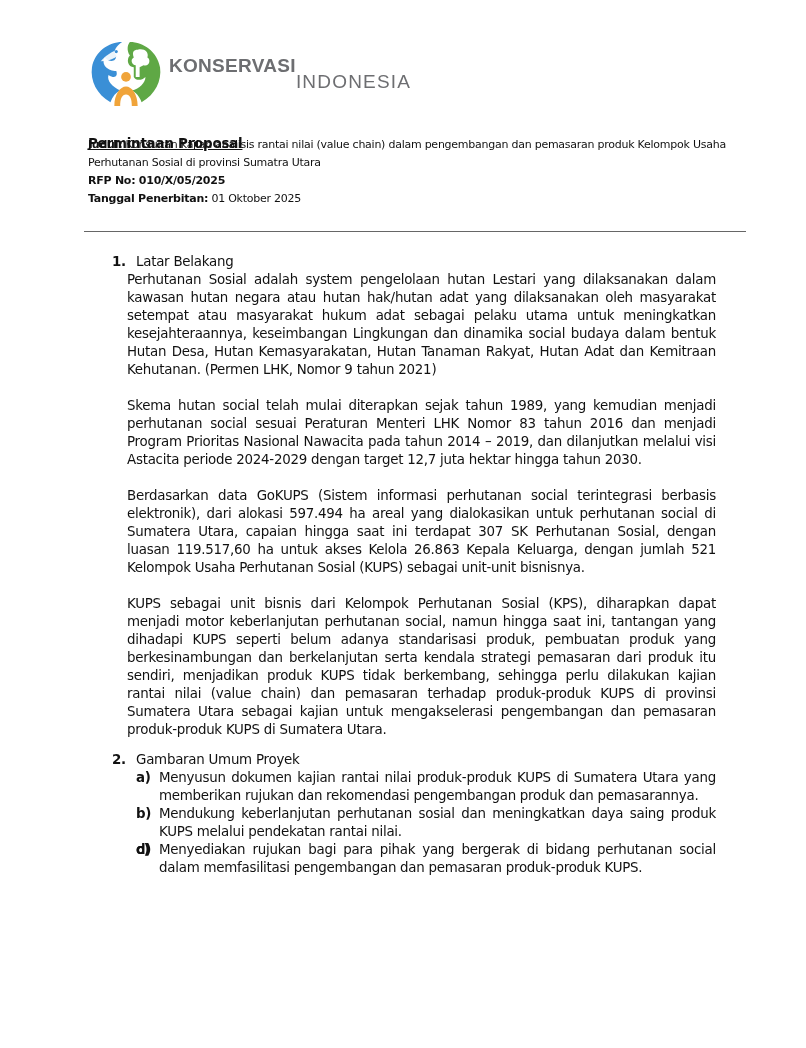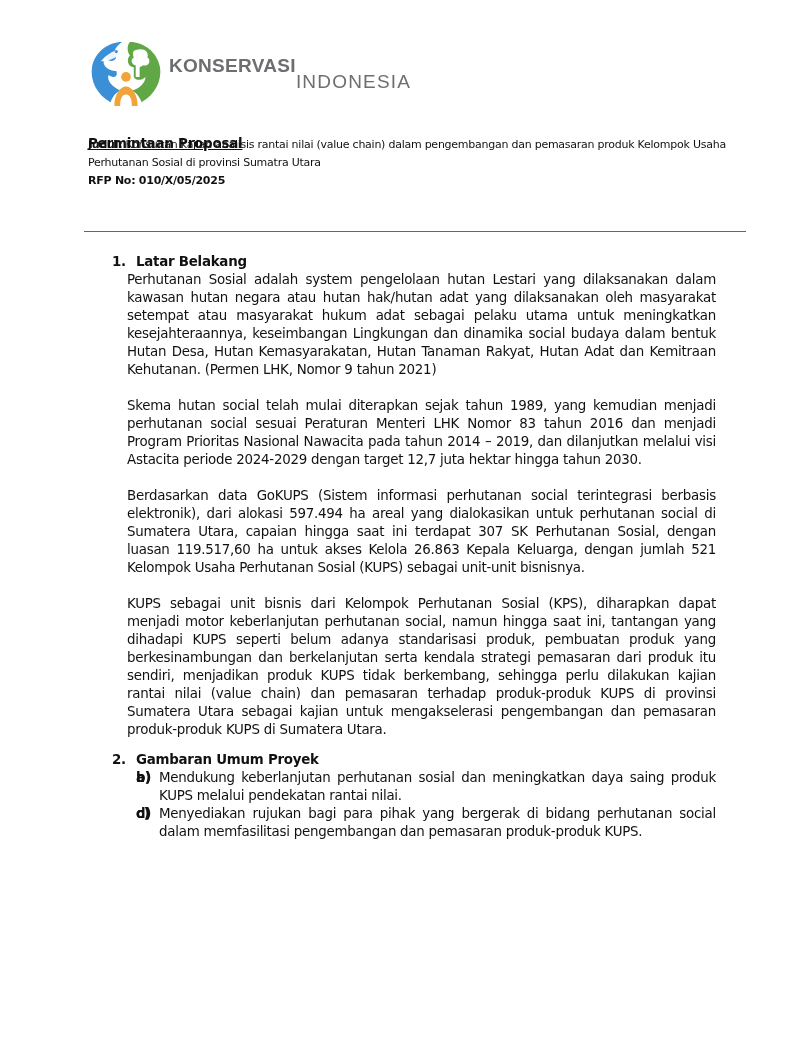--- a/index.html
+++ b/index.html
@@ -83,21 +83,21 @@
       line-height: 18px;
       letter-spacing: -0.25px;
     }
     .section .num {
       position: absolute;
       left: 0;
       font-weight: bold;
     }
     .section .head {
       margin-left: 24px;
-      font-weight: bold;
+      font-weight: normal;
     }
     .para {
       margin-left: 15px;
       text-align: justify;
       text-align-last: left;
     }
     .para + .para { margin-top: 18px; }
 
     .items { margin-left: 24px; }
     .item {
@@ -138,39 +138,43 @@
 
   <div class="doc-kind">Permintaan Proposal</div>
 
   <div class="meta">
     <div>
       <b>Judul:</b><span> Konsultan kajian analisis rantai nilai (value chain) dalam pengembangan dan pemasaran produk Kelompok Usaha Perhutanan Sosial di provinsi Sumatra Utara</span>
     </div>
     <div>
       <b>RFP No: 010/X/05/2025</b>
     </div>
+    <div>
+      <b>Tanggal Penerbitan:</b><span> 01 Oktober 2025</span>
+    </div>
   </div>
 
   <div class="rule"></div>
 
   <div class="section" style="top:253px;">
     <span class="num">1.</span>
     <div class="head">Latar Belakang</div>
     <p class="para">Perhutanan Sosial adalah system pengelolaan hutan Lestari yang dilaksanakan dalam kawasan hutan negara atau hutan hak/hutan adat yang dilaksanakan oleh masyarakat setempat atau masyarakat hukum adat sebagai pelaku utama untuk meningkatkan kesejahteraannya, keseimbangan Lingkungan dan dinamika social budaya dalam bentuk Hutan Desa, Hutan Kemasyarakatan, Hutan Tanaman Rakyat, Hutan Adat dan Kemitraan Kehutanan. (Permen LHK, Nomor 9 tahun 2021)</p>
     <p class="para">Skema hutan social telah mulai diterapkan sejak tahun 1989, yang kemudian menjadi perhutanan social  sesuai Peraturan Menteri LHK Nomor 83 tahun 2016 dan menjadi Program Prioritas Nasional Nawacita pada tahun 2014 – 2019, dan dilanjutkan melalui visi Astacita periode 2024-2029 dengan target 12,7 juta hektar hingga tahun 2030.</p>
     <p class="para">Berdasarkan data GoKUPS (Sistem informasi perhutanan social terintegrasi berbasis elektronik), dari alokasi 597.494 ha areal yang dialokasikan untuk perhutanan social di Sumatera Utara, capaian hingga saat ini terdapat 307 SK Perhutanan Sosial, dengan luasan 119.517,60 ha untuk akses Kelola 26.863 Kepala Keluarga, dengan jumlah 521 Kelompok Usaha Perhutanan Sosial (KUPS) sebagai unit-unit bisnisnya.</p>
     <p class="para">KUPS sebagai unit bisnis dari Kelompok Perhutanan Sosial (KPS), diharapkan dapat menjadi motor keberlanjutan perhutanan social, namun hingga saat ini, tantangan yang dihadapi KUPS seperti belum adanya standarisasi produk, pembuatan produk yang berkesinambungan dan berkelanjutan serta kendala strategi pemasaran dari produk itu sendiri, menjadikan produk KUPS tidak berkembang, sehingga perlu dilakukan kajian rantai nilai (value chain) dan pemasaran terhadap produk-produk KUPS di provinsi Sumatera Utara sebagai kajian untuk mengakselerasi pengembangan dan pemasaran produk-produk KUPS di Sumatera Utara.</p>
   </div>
 
   <div class="section" style="top:751px;">
     <span class="num">2.</span>
     <div class="head">Gambaran Umum Proyek</div>
     <div class="items">
       <div class="item">
         <span class="lbl">a)</span>
+        <span>Menyusun dokumen kajian rantai nilai produk-produk KUPS di Sumatera Utara yang memberikan rujukan dan rekomendasi pengembangan produk dan pemasarannya.</span>
       </div>
       <div class="item">
         <span class="lbl">b)</span>
         <span>Mendukung keberlanjutan perhutanan sosial dan meningkatkan daya saing produk KUPS melalui pendekatan rantai nilai.</span>
       </div>
       <div class="item">
         <span class="lbl">c)</span>
       </div>
       <div class="item">
         <span class="lbl">d)</span>

